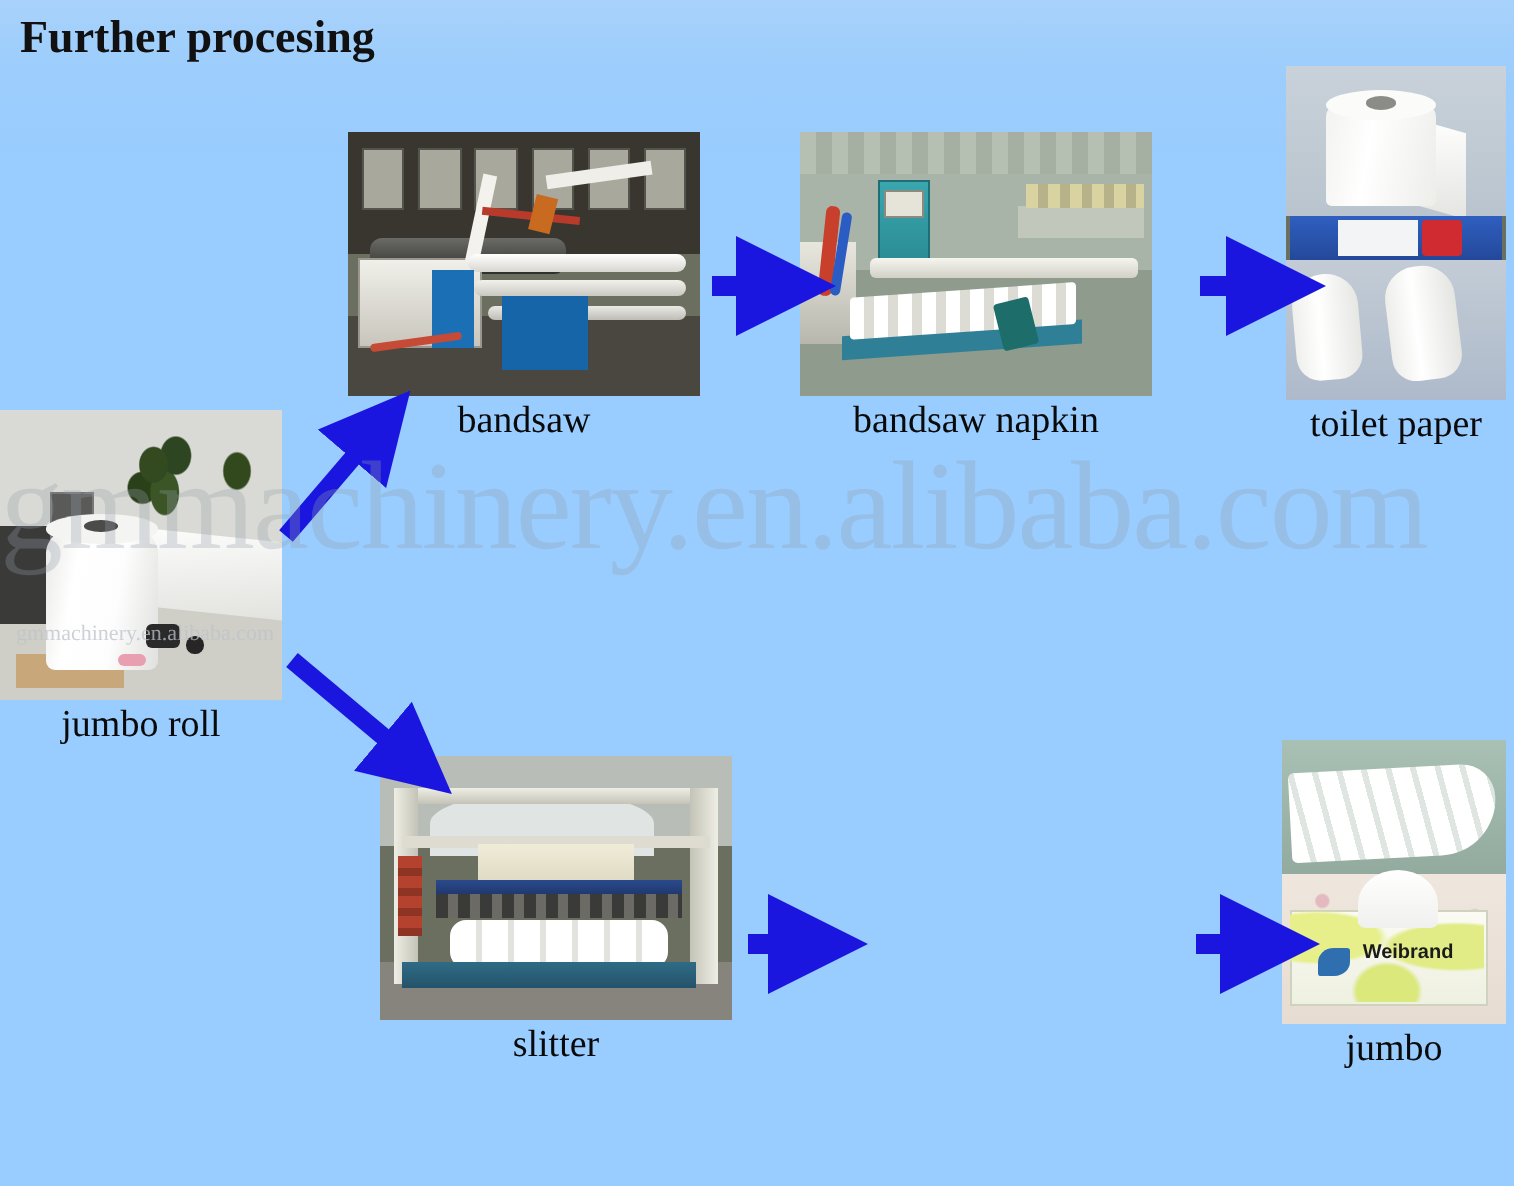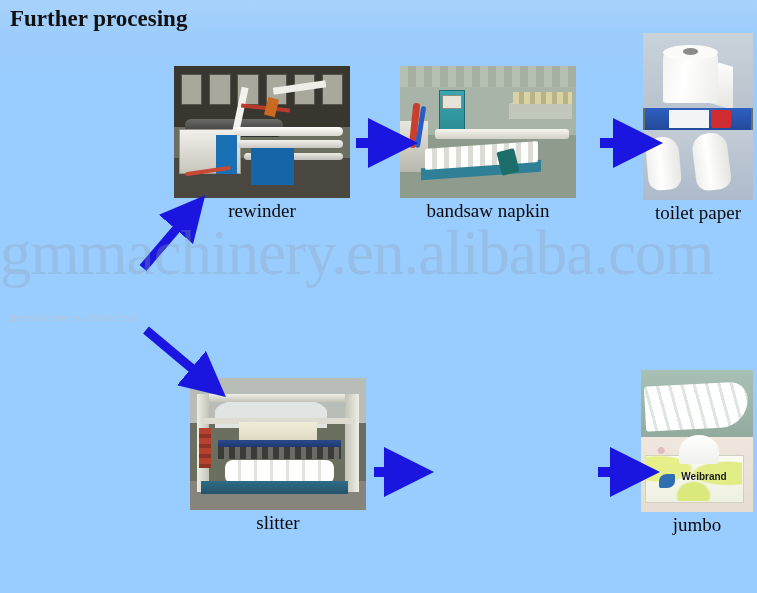--- a/index.html
+++ b/index.html
@@ -346,20 +346,40 @@
 
     <g>
       <line x1="374" y1="472" x2="408" y2="472" stroke="#1a16e0" stroke-width="10" marker-end="url(#ah)"></line>
     </g>
 
     <g>
       <line x1="598" y1="472" x2="634" y2="472" stroke="#1a16e0" stroke-width="10" marker-end="url(#ah)"></line>
     </g>
   </svg>
 
+  <div class="node" id="node-jumbo">
+    <div class="photo ph-jumbo">
+      <div class="wall"></div>
+        <div class="shelf"></div>
+        <div class="floor"></div>
+      <div class="dark"></div>
+        <div class="plant"></div>
+        <div class="plant2"></div>
+      <div class="box"></div>
+        <div class="sheet"></div>
+      <div class="table"></div>
+        <div class="roll"></div>
+        <div class="roll-top"></div>
+      <div class="core"></div>
+        <div class="obj1"></div>
+        <div class="obj2"></div>
+        <div class="pink"></div>
+    </div>
+    <div class="caption">jumbo roll</div>
+  </div>
 
   <div class="node" id="node-rewinder">
     <div class="photo ph-rewinder">
       <div class="bg"></div>
       <div class="win" style="left:4%"></div>
         <div class="win" style="left:20%"></div>
       <div class="win" style="left:36%"></div>
         <div class="win" style="left:52%"></div>
       <div class="win" style="left:68%"></div>
         <div class="win" style="left:84%"></div>
@@ -370,21 +390,21 @@
         <div class="armw2"></div>
         <div class="red"></div>
         <div class="orange"></div>
       <div class="shaft"></div>
         <div class="shaft2"></div>
         <div class="shaft3"></div>
       <div class="blue1"></div>
         <div class="blue2"></div>
         <div class="redhose"></div>
     </div>
-    <div class="caption">rewinder</div>
+    <div class="caption">bandsaw</div>
   </div>
 
   <div class="node" id="node-bandsaw">
     <div class="photo ph-bandsaw">
       <div class="ceil"></div>
         <div class="wall"></div>
         <div class="floor"></div>
       <div class="bench"></div>
         <div class="shelfitems"></div>
       <div class="machineL"></div>

